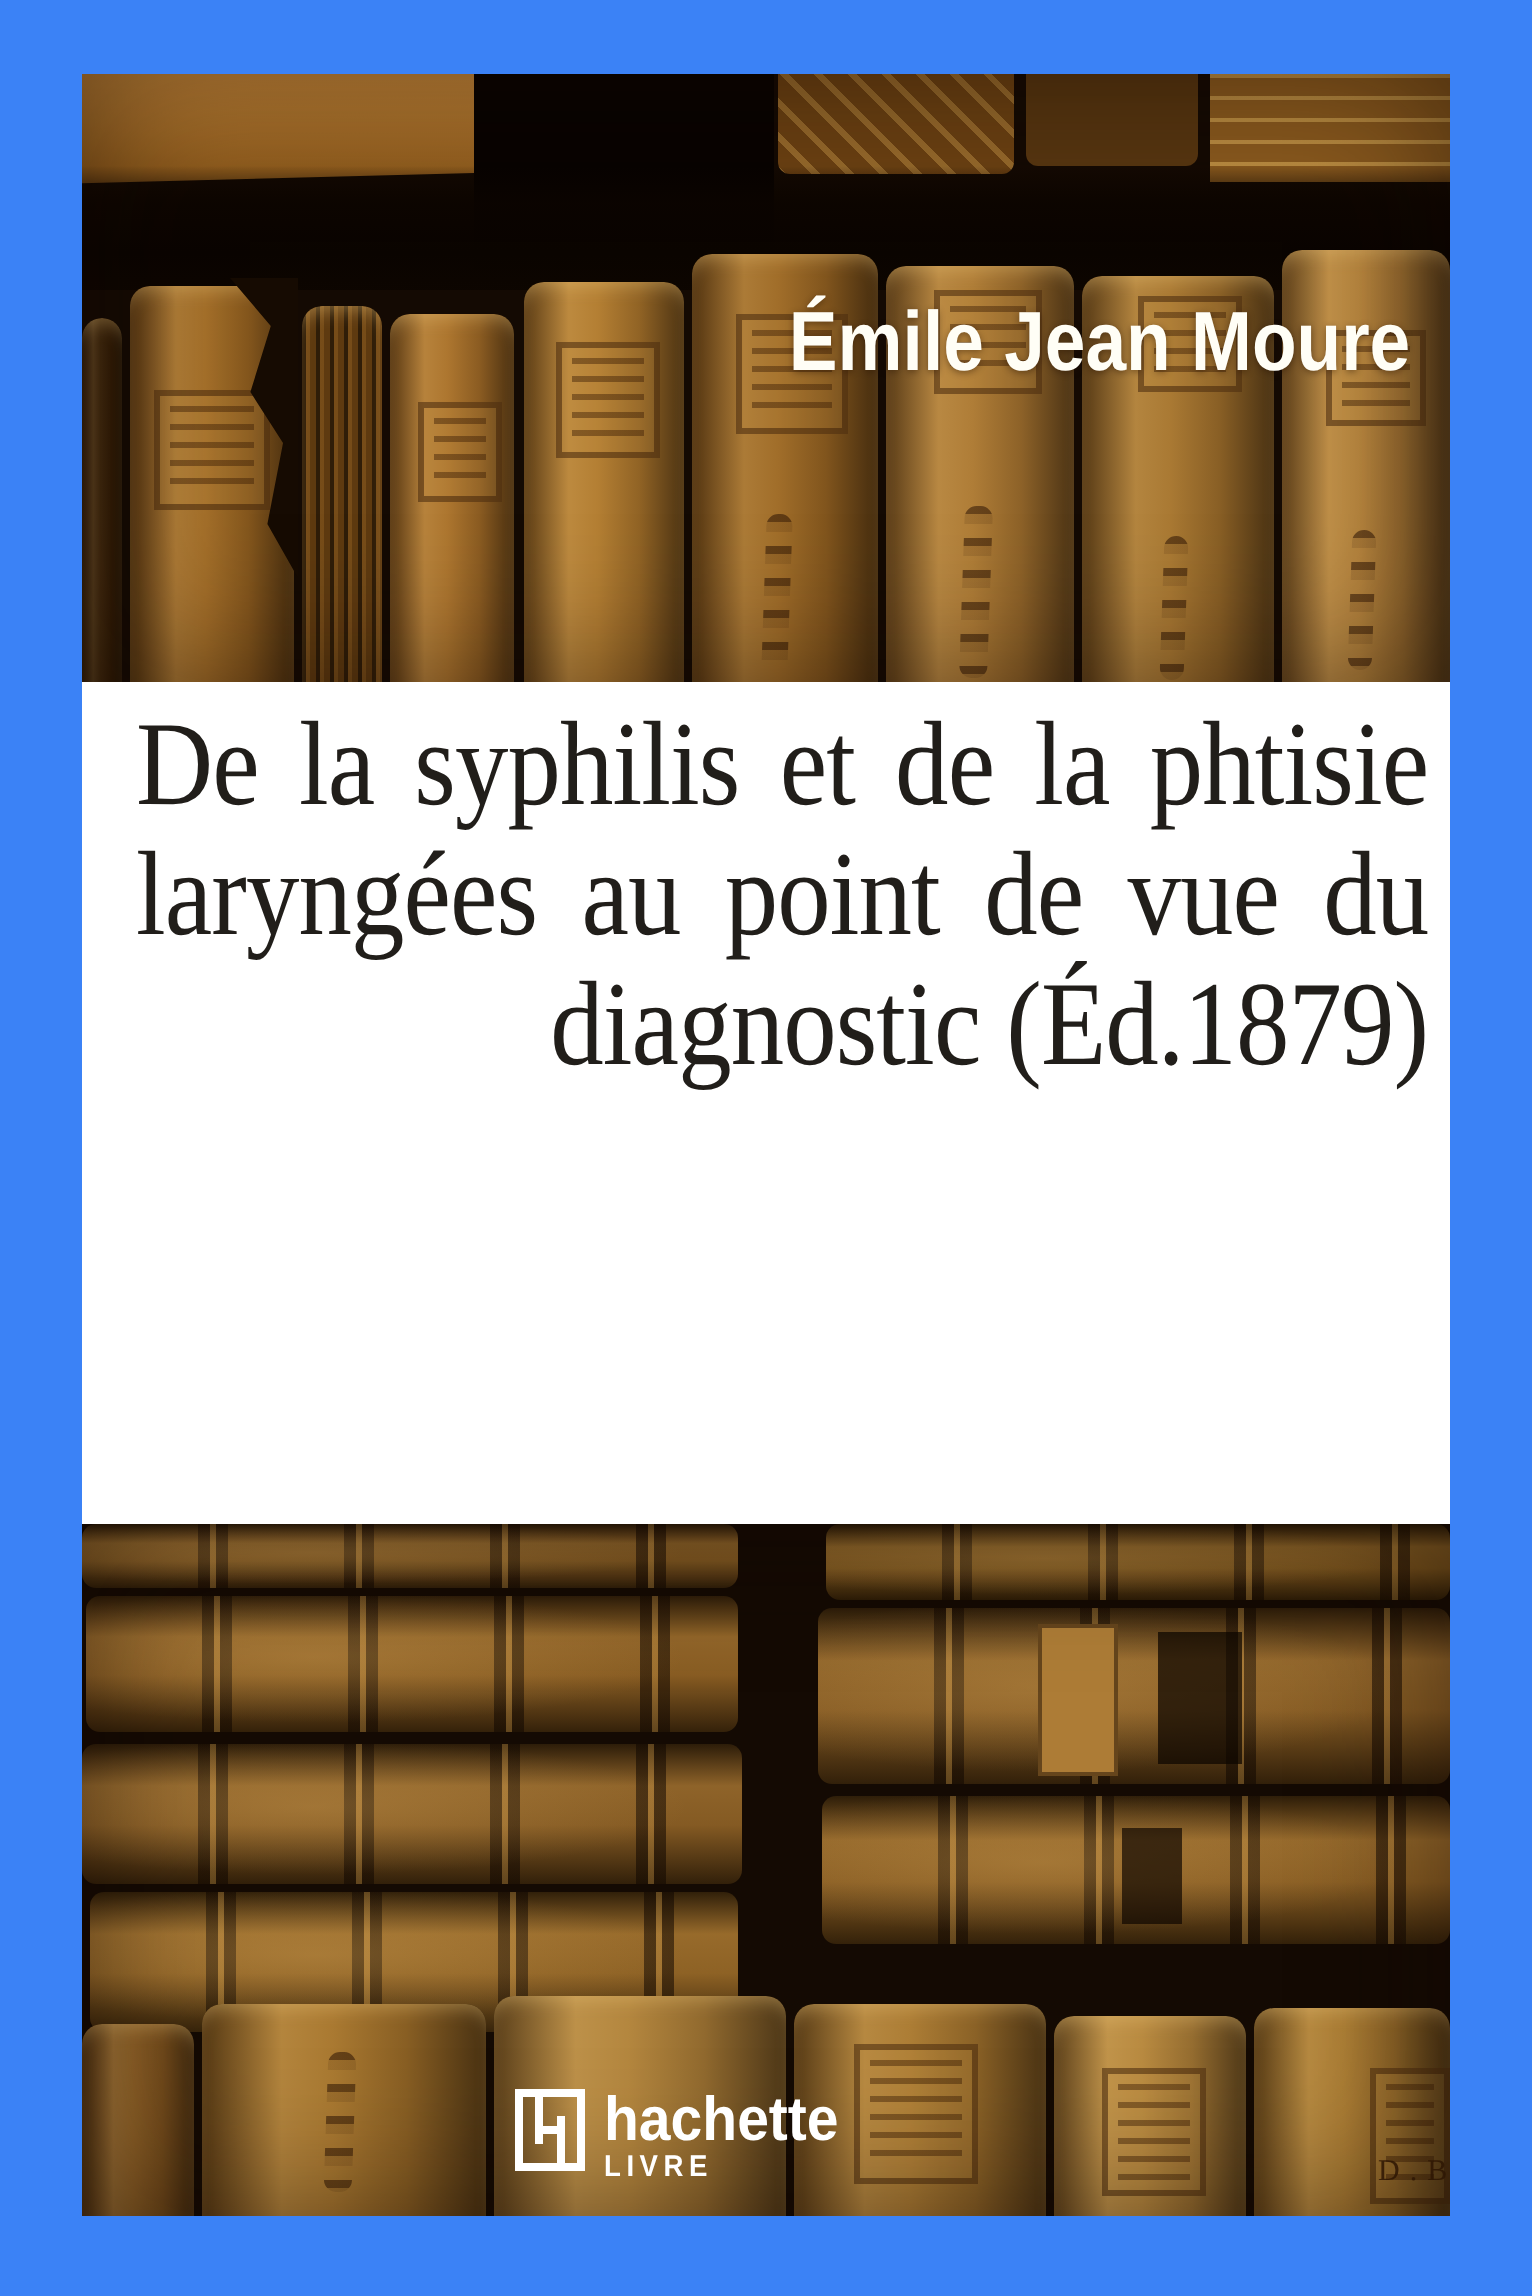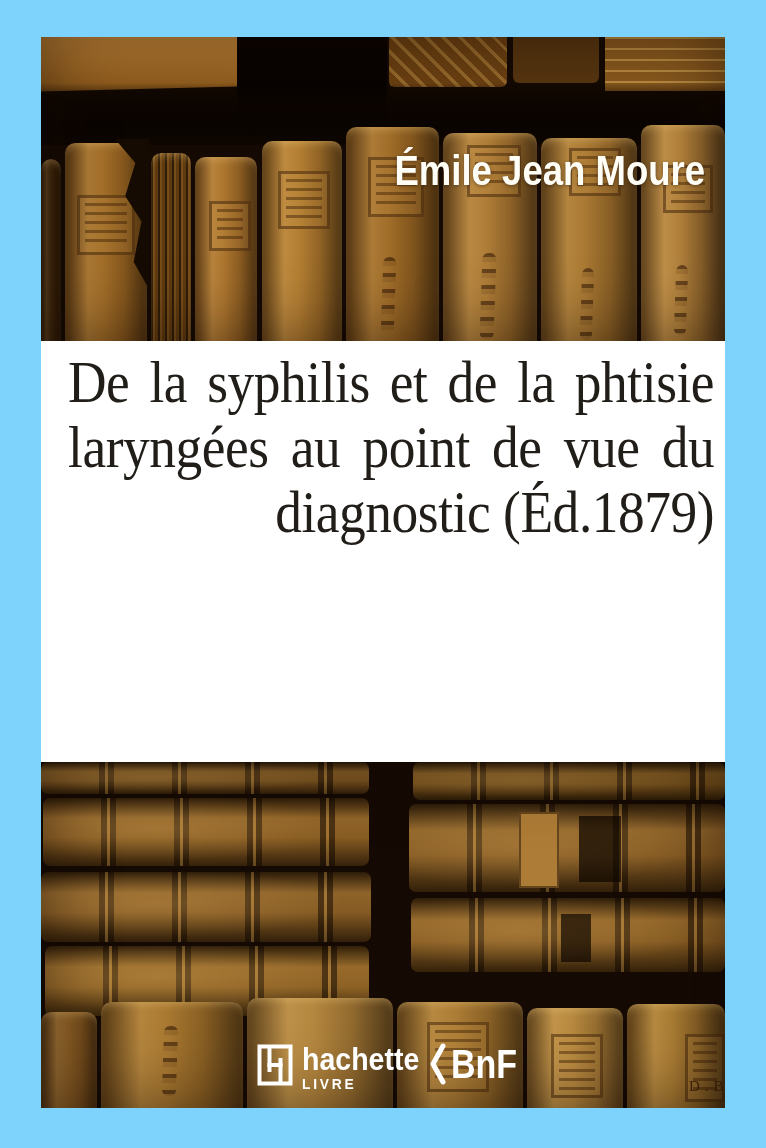--- a/index.html
+++ b/index.html
@@ -1,16 +1,16 @@
 <!DOCTYPE html>
 <html><head>
 <meta charset="utf-8">
 <style>
   html,body{margin:0;padding:0;background:#f6dbb2;}
-  .page{position:relative;width:766px;height:1148px;background:#7dd3fc;overflow:hidden;
+  .page{position:relative;width:766px;height:1148px;background:#3b82f6;overflow:hidden;
         font-family:"Liberation Sans",sans-serif;}
   
   .photo{position:absolute;left:41px;width:684px;overflow:hidden;background:#140a03;}
   .photo-top{top:37px;height:304px;}
   .photo-bottom{top:762px;height:346px;}
   .photo::after{content:"";position:absolute;inset:0;pointer-events:none;
         box-shadow:inset 0 0 70px rgba(18,8,0,.55);}
   
   .spine{position:absolute;border-radius:10px 10px 0 0;
         background-image:linear-gradient(90deg,rgba(20,8,0,.55),rgba(255,220,150,.16) 28%,
@@ -166,22 +166,16 @@
           <rect x="2.5" y="2.5" width="31" height="37" stroke="#ffffff" stroke-width="4"></rect>
           <line x1="12.5" y1="2" x2="12.5" y2="28" stroke="#ffffff" stroke-width="4"></line>
           <line x1="23.5" y1="14" x2="23.5" y2="40" stroke="#ffffff" stroke-width="4"></line>
           <line x1="10.5" y1="21" x2="25.5" y2="21" stroke="#ffffff" stroke-width="4"></line>
         </svg>
         <span class="hachette-text">
           <span class="hachette-name">hachette</span>
           <span class="hachette-sub">LIVRE</span>
         </span>
       </div>
-      <div class="logo-bnf">
-        <svg width="17" height="42" viewBox="0 0 17 42" fill="none">
-          <polyline points="14,3 4,21 14,39" stroke="#ffffff" stroke-width="5" stroke-linecap="round" stroke-linejoin="round"></polyline>
-        </svg>
-        <span class="bnf-name">BnF</span>
-      </div>
     </div>
   </div>
 
 </div>
 
 </body></html>

